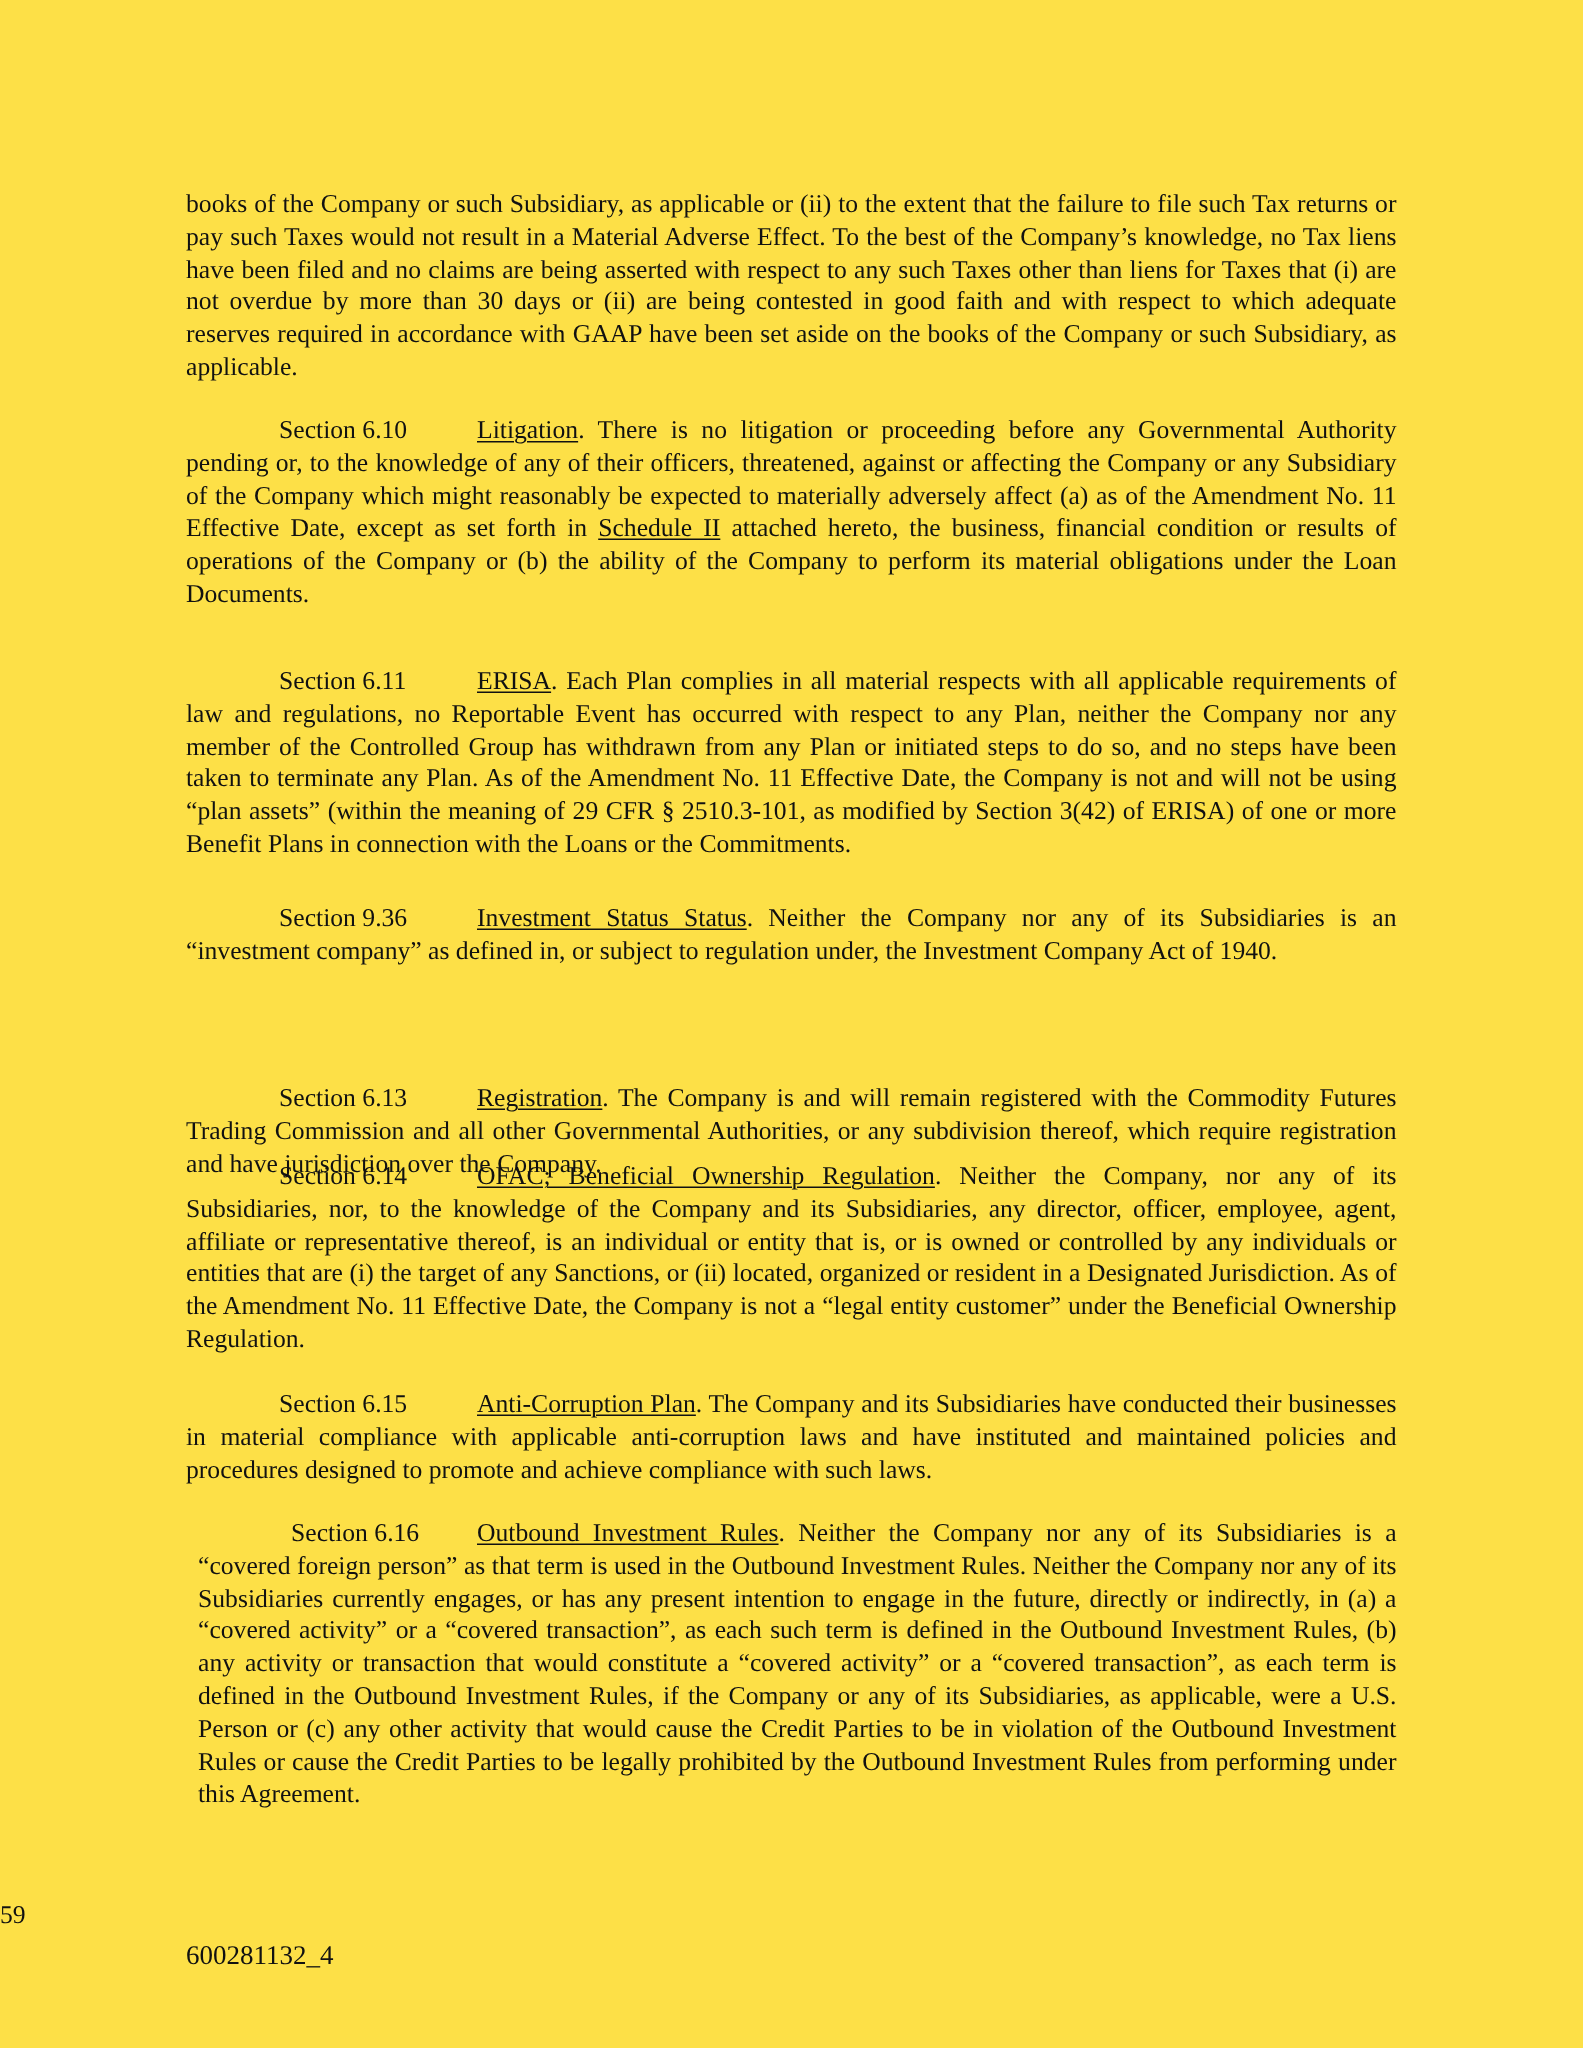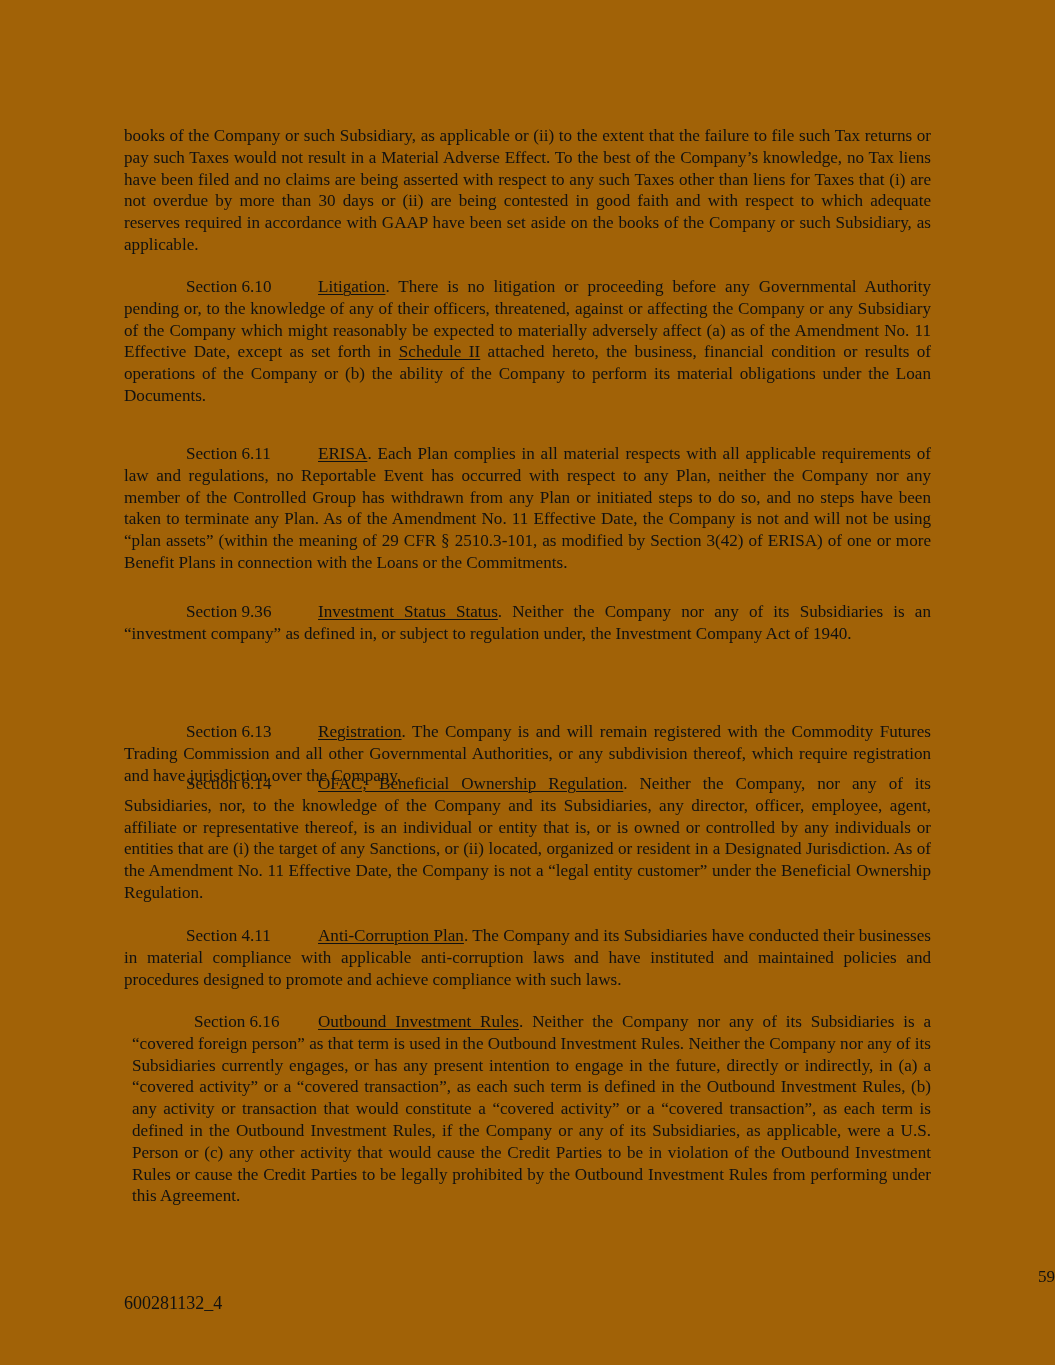--- a/index.html
+++ b/index.html
@@ -1,34 +1,34 @@
 <!DOCTYPE html>
 <html><head>
 <meta charset="utf-8">
 <style>
   html, body { margin: 0; padding: 0; background: #ffffff; }
   body { width: 1055px; height: 1365px; position: relative; overflow: hidden; }
   .page {
     position: absolute; left: 0; top: 0; width: 1055px; height: 1365px;
-    background: #a16207; color: #111111;
+    background: #fde047; color: #111111;
     font-family: "Liberation Serif", "DejaVu Serif", serif;
     font-size: 17.1px; line-height: 21.8px;
   }
   .para {
     position: absolute;
     left: 124px; width: 807px;
     text-align: justify;
     margin: 0;
   }
   .para.shifted { left: 132px; width: 799px; }
   .sec-num { display: inline-block; padding-left: 62px; width: 132px; box-sizing: content-box; }
   .shifted .sec-num { padding-left: 62px; width: 124px; }
   .heading { text-decoration: underline; text-underline-offset: 2px; text-decoration-thickness: 1px; }
   .ul { text-decoration: underline; text-underline-offset: 2px; text-decoration-thickness: 1px; }
-  .page-number { position: absolute; left: 0; width: 1055px; top: 1266px; text-align: right; font-size: 17.1px; }
+  .page-number { position: absolute; left: 0; width: 1055px; top: 1266px; text-align: left; font-size: 17.1px; }
   .doc-id { position: absolute; left: 124px; top: 1293px; font-size: 18px; }
 </style>
 </head>
 <body>
 
 <div class="page">
 
   <p class="para" style="top:125px;">books of the Company or such Subsidiary, as applicable or (ii) to the extent that the failure to file such Tax returns or pay such Taxes would not result in a Material Adverse Effect.  To the best of the Company’s knowledge, no Tax liens have been filed and no claims are being asserted with respect to any such Taxes other than liens for Taxes that (i) are not overdue by more than 30 days or (ii) are being contested in good faith and with respect to which adequate reserves required in accordance with GAAP have been set aside on the books of the Company or such Subsidiary, as applicable.</p>
 
   <p class="para" style="top:276px;">
@@ -45,21 +45,21 @@
 
   <p class="para" style="top:721px;">
     <span class="sec-num">Section 6.13</span><span class="heading">Registration</span><span>.  The Company is and will remain registered with the Commodity Futures Trading Commission and all other Governmental Authorities, or any subdivision thereof, which require registration and have jurisdiction over the Company.</span>
   </p>
 
   <p class="para" style="top:773px;">
     <span class="sec-num">Section 6.14</span><span class="heading">OFAC; Beneficial Ownership Regulation</span><span>.  Neither the Company, nor any of its Subsidiaries, nor, to the knowledge of the Company and its Subsidiaries, any director, officer, employee, agent, affiliate or representative thereof, is an individual or entity that is, or is owned or controlled by any individuals or entities that are (i) the target of any Sanctions, or (ii) located, organized or resident in a Designated Jurisdiction.  As of the Amendment No. 11 Effective Date, the Company is not a “legal entity customer” under the Beneficial Ownership Regulation.</span>
   </p>
 
   <p class="para" style="top:925px;">
-    <span class="sec-num">Section 4.11</span><span class="heading">Anti-Corruption Plan</span><span>.  The Company and its Subsidiaries have conducted their businesses in material compliance with applicable anti-corruption laws and have instituted and maintained policies and procedures designed to promote and achieve compliance with such laws.</span>
+    <span class="sec-num">Section 6.15</span><span class="heading">Anti-Corruption Plan</span><span>.  The Company and its Subsidiaries have conducted their businesses in material compliance with applicable anti-corruption laws and have instituted and maintained policies and procedures designed to promote and achieve compliance with such laws.</span>
   </p>
 
   <p class="para shifted" style="top:1011px;">
     <span class="sec-num">Section 6.16</span><span class="heading">Outbound Investment Rules</span><span>.  Neither the Company nor any of its Subsidiaries is a “covered foreign person” as that term is used in the Outbound Investment Rules. Neither the Company nor any of its Subsidiaries currently engages, or has any present intention to engage in the future, directly or indirectly, in (a) a “covered activity” or a “covered transaction”, as each such term is defined in the Outbound Investment Rules, (b) any activity or transaction that would constitute a “covered activity” or a “covered transaction”, as each term is defined in the Outbound Investment Rules, if the Company or any of its Subsidiaries, as applicable, were a U.S. Person or (c) any other activity that would cause the Credit Parties to be in violation of the Outbound Investment Rules or cause the Credit Parties to be legally prohibited by the Outbound Investment Rules from performing under this Agreement.</span>
   </p>
 
   <div class="page-number">59</div>
   <div class="doc-id">600281132_4</div>
 </div>
 

